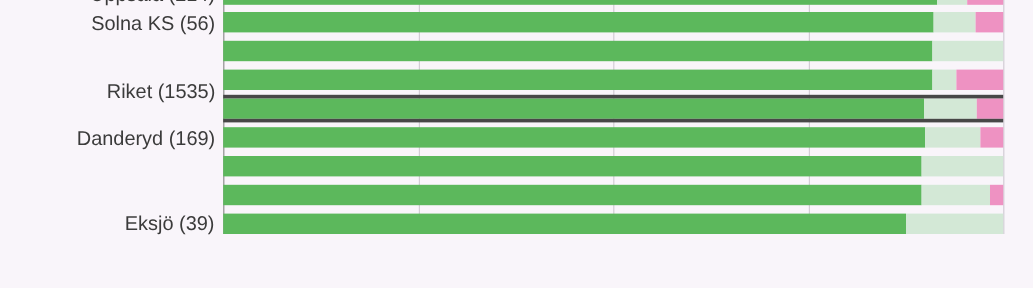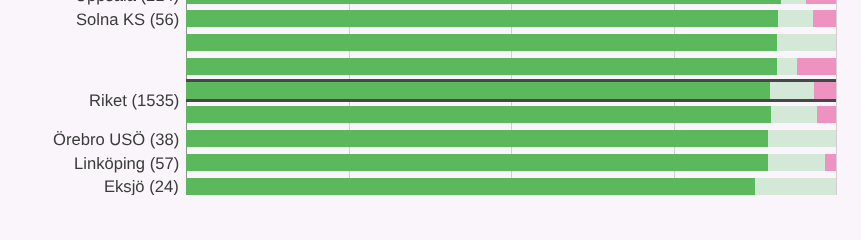--- a/index.html
+++ b/index.html
@@ -93,40 +93,39 @@
     <div class="seg seg-0" style="width: 590.915px;"></div>
     <div class="seg seg-1" style="width: 19.695px;"></div>
     <div class="seg seg-2" style="width: 39.39px;"></div>
   </div>
 
   <div class="bar highlight" style="top:81.92px">
     <div class="seg seg-0" style="width: 584.35px;"></div>
     <div class="seg seg-1" style="width: 44.07px;"></div>
     <div class="seg seg-2" style="width: 21.58px;"></div>
   </div>
-  <div class="row-label" style="top:93px">Riket (1535)</div>
+  <div class="row-label" style="top:69px">Riket (1535)</div>
 
   <div class="bar" style="top:105.83px">
     <div class="seg seg-0" style="width: 584.61px;"></div>
     <div class="seg seg-1" style="width:46.15px"></div>
     <div class="seg seg-2" style="width: 19.24px;"></div>
   </div>
+  <div class="row-label" style="top:107.68px">Danderyd (169)</div>
 
   <div class="bar" style="top:129.74px">
     <div class="seg seg-0" style="width: 581.555px;"></div>
     <div class="seg seg-1" style="width: 68.445px;"></div>
   </div>
-  <div class="row-label" style="top:131.59px">Örebro USÖ (38)</div>
 
   <div class="bar" style="top:153.65px">
     <div class="seg seg-0" style="width: 581.555px;"></div>
     <div class="seg seg-1" style="width: 57.005px;"></div>
     <div class="seg seg-2" style="width: 11.375px;"></div>
   </div>
-  <div class="row-label" style="top:155.50px">Linköping (57)</div>
 
   <div class="bar" style="top:177.56px">
     <div class="seg seg-0" style="width:568.75px"></div>
     <div class="seg seg-1" style="width:81.25px"></div>
   </div>
-  <div class="row-label" style="top:179.41px">Eksjö (24)</div>
+  <div class="row-label" style="top:179.41px">Eksjö (39)</div>
 
 </div>
 
 </body></html>

